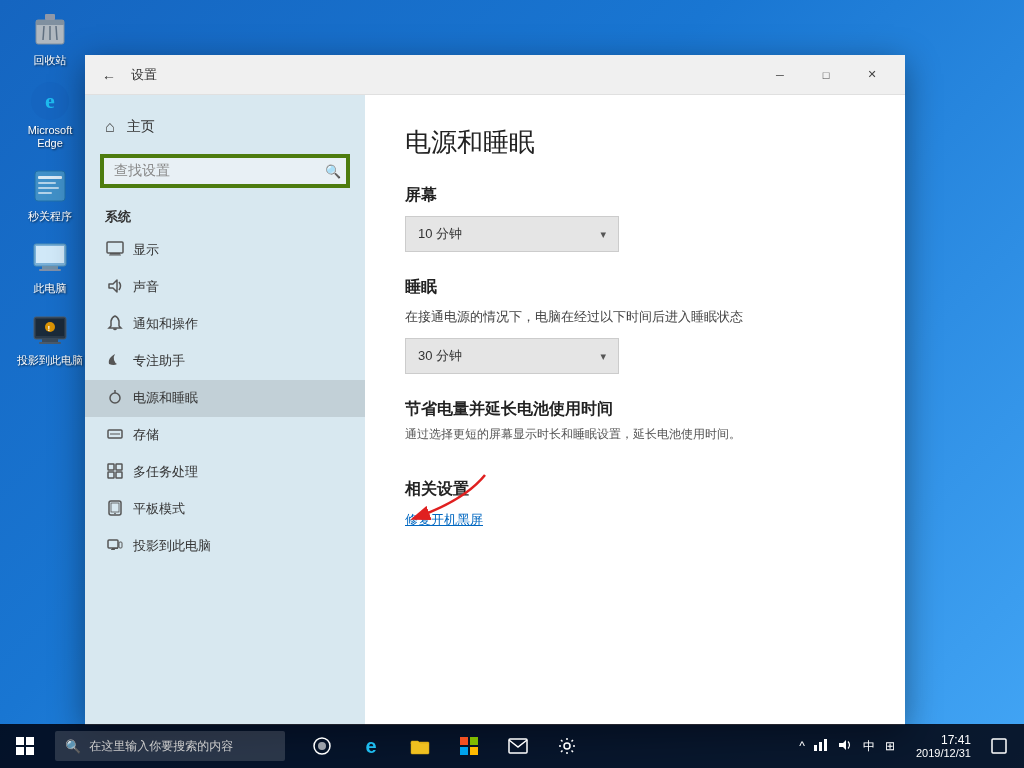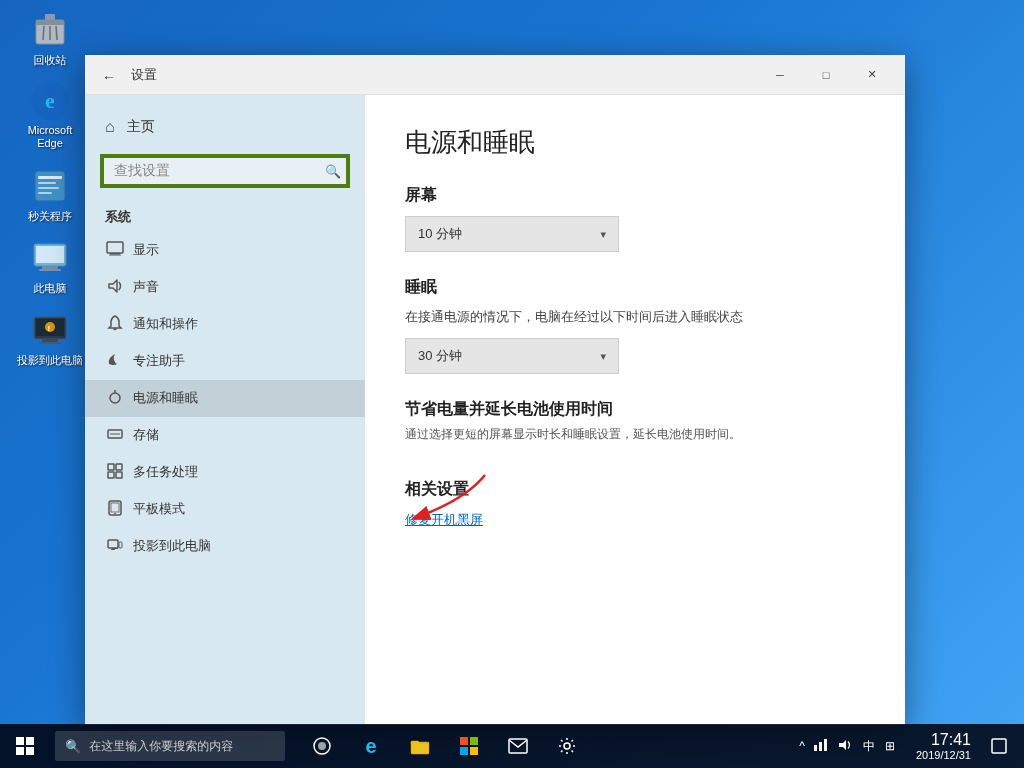--- a/index.html
+++ b/index.html
@@ -368,21 +368,21 @@
       display: flex;
       flex-direction: column;
       align-items: flex-end;
       padding: 0 8px;
       cursor: pointer;
       height: 44px;
       justify-content: center;
     }
     .clock-time {
       color: white;
-      font-size: 16px;
+      font-size: 12px;
       text-align: right;
     }
     .clock-date {
       color: white;
       font-size: 11px;
     }
 
     .taskbar-notify {
       width: 30px;
       height: 44px;

